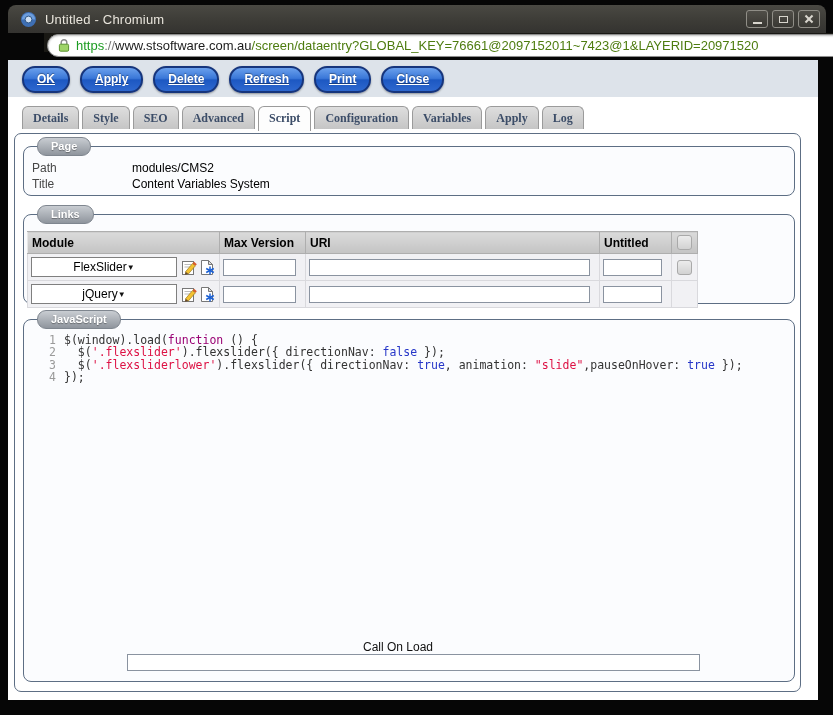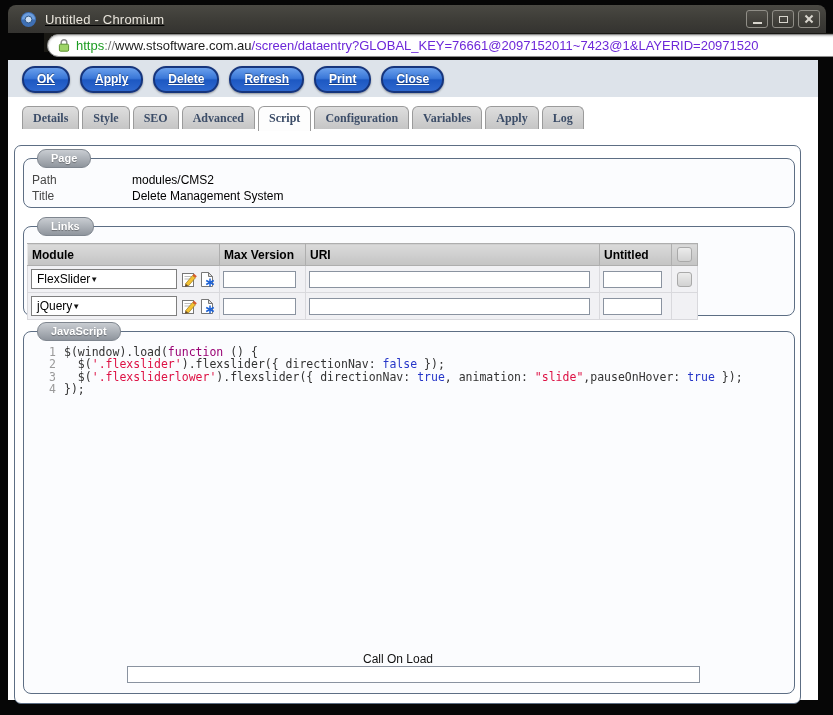--- a/index.html
+++ b/index.html
@@ -6,21 +6,21 @@
   body{
     width:833px;height:715px;overflow:hidden;position:relative;
     background:#060606;
     font-family:"Liberation Sans", sans-serif;
   }
   
   .titlebar{
     position:absolute;left:8px;top:5px;width:818px;height:28px;
     background:linear-gradient(180deg,#4a4943 0%,#3d3c37 55%,#343330 100%);
     border-radius:8px 8px 0 0;
-    display:flex;align-items:center;box-sizing:border-box;padding-left:12px;text-decoration:underline;
+    display:flex;align-items:center;box-sizing:border-box;padding-left:12px;
   }
   .title-text{color:#e9e5dc;font-size:13px;margin-left:8px;letter-spacing:.2px;}
   .winbtns{position:absolute;right:6px;top:5px;display:flex;}
   .winbtn{
     width:22px;height:18px;margin-left:4px;border:1px solid #908e87;border-radius:3px;
     background:linear-gradient(180deg,#504e48,#393833);
     display:flex;align-items:center;justify-content:center;box-sizing:border-box;
   }
   .gl-min{width:9px;height:2px;background:#d8d5cd;margin-top:7px;}
   .gl-max{width:9px;height:7px;border:1.5px solid #d8d5cd;box-sizing:border-box;}
@@ -37,21 +37,21 @@
     position:absolute;left:3px;right:3px;top:1px;height:23px;
     background:#fff;border:1px solid #8d8d8d;border-radius:13px;
     box-shadow:inset 0 1px 2px rgba(0,0,0,.25);
     display:flex;align-items:center;padding:0 10px;box-sizing:border-box;
     font-size:13px;white-space:nowrap;overflow:hidden;
   }
   .urlbox svg{flex:0 0 auto;margin-right:6px;}
   .u-scheme{color:var(--https_green,#1c9c21);}
   .u-sep{color:#777;}
   .u-host{color:#1b1b1b;}
-  .u-path{color:#6d28d9;}
+  .u-path{color:#4d7c0f;}
   
   .content{
     position:absolute;left:8px;top:60px;width:810px;height:640px;background:#fff;
   }
   .btnrow{
     height:37px;background:#dde3ea;box-sizing:border-box;padding:6px 0 0 14px;
     display:flex;align-items:flex-start;
   }
   .btn{
     margin-right:10px;padding:4px 13px 5px;border-radius:13px;
@@ -69,21 +69,21 @@
   .tab{
     display:inline-block;position:relative;top:1px;margin-right:3px;
     padding:4px 10px 3px;font-size:12px;font-weight:bold;color:#3c4d68;
     background:linear-gradient(180deg,#dedede,#c5c5c5);
     border:1px solid #9b9b9b;border-bottom:none;border-radius:6px 6px 0 0;font-family:Liberation Serif, serif;
   }
   .tab.active{
     background:#fdfdfd;padding-bottom:5px;z-index:3;
   }
   .panel{
-    position:relative;margin:16px 17px 0 6px;height:557px;
+    position:relative;margin:4px 17px 0 6px;height:557px;
     border:1px solid var(--fieldset_border,#5d6e84);border-radius:7px;background:#fff;
   }
   
   .fieldset{
     position:relative;margin:0 5px 0 8px;
     border:1px solid var(--fieldset_border,#5d6e84);border-radius:8px;
     background:#fbfcfe;box-sizing:border-box;
   }
   .fs-page{margin-top:12px;height:50px;padding:13px 8px 0;}
   .fs-links{margin-top:18px;height:90px;padding:16px 0 0 3px;}
@@ -111,21 +111,21 @@
     height:26px;box-sizing:border-box;vertical-align:middle;
   }
   .col-module{width:192px;}
   .col-maxv{width:86px;}
   .col-uri{width:294px;}
   .col-seq{width:72px;}
   .col-check{width:26px;}
   .module-cell{display:flex;align-items:center;}
   .selectbox{
     width:154px;height:20px;background:#fff;border:1px solid #7f7f7f;
-    display:flex;align-items:center;justify-content:flex-start;
+    display:flex;align-items:center;justify-content:center;
     font-size:12px;padding:0 5px;box-sizing:border-box;margin-right:3px;
   }
   .selectbox .arrow{font-size:8px;color:#111;}
   .iconbtn{width:17px;height:17px;margin-left:1px;cursor:default;}
   input.cellinput{
     width:calc(100% - 6px);height:17px;border:1px solid #8a93a0;
     font-size:12px;box-sizing:border-box;padding:0 2px;background:#fff;
   }
   .checkbox{
     width:13px;height:13px;border:1px solid #a9a9a9;border-radius:3px;
@@ -199,21 +199,21 @@
     </div>
 
   <div class="tabbar"><div class="tab">Details</div><div class="tab">Style</div><div class="tab">SEO</div><div class="tab">Advanced</div><div class="tab active">Script</div><div class="tab">Configuration</div><div class="tab">Variables</div><div class="tab">Apply</div><div class="tab">Log</div></div>
 
   <div class="panel">
 
     <div class="fieldset fs-page">
       <div class="legend">Page</div>
       <div id="page-fields">
           <div class="field-row"><span class="field-label">Path</span><span class="field-value">modules/CMS2</span></div>
-          <div class="field-row"><span class="field-label">Title</span><span class="field-value">Delete Management System</span></div>
+          <div class="field-row"><span class="field-label">Title</span><span class="field-value">Content Variables System</span></div>
         </div>
     </div>
 
     <div class="fieldset fs-links">
       <div class="legend">Links</div>
       <table class="links">
         <colgroup>
           <col class="col-module">
             <col class="col-maxv">
             <col class="col-uri">

